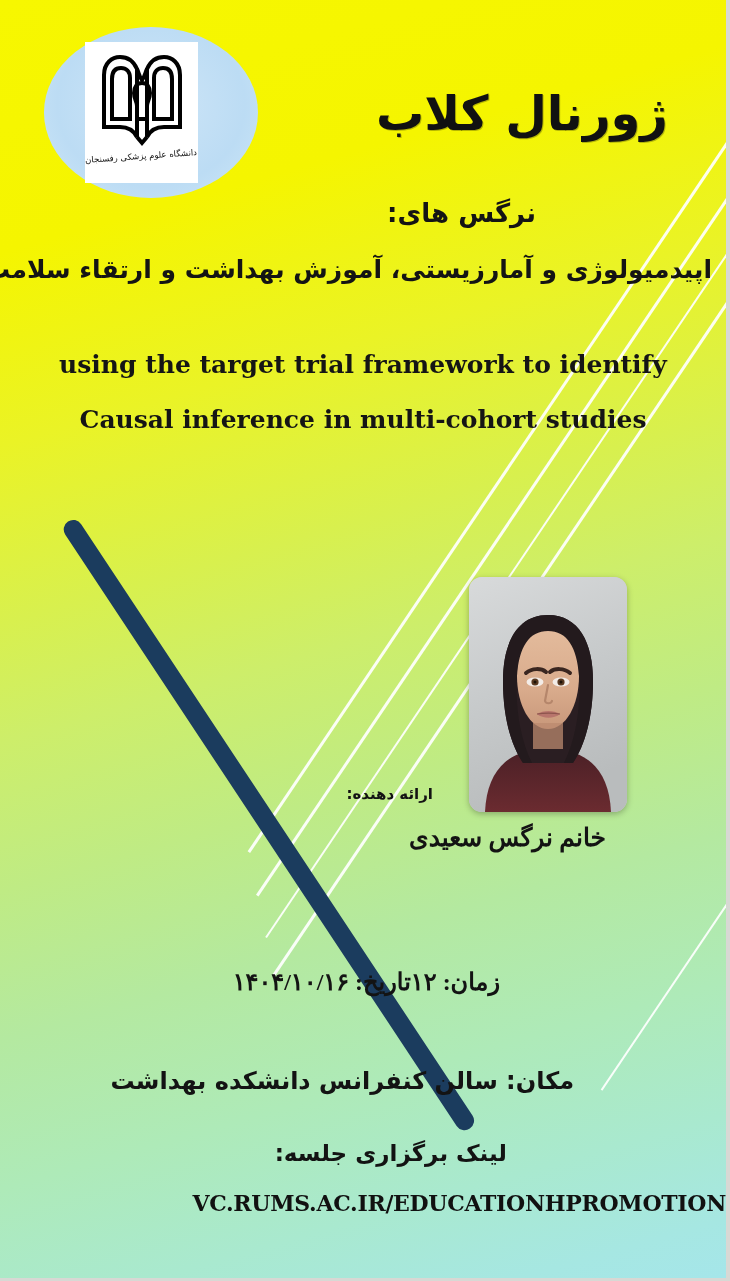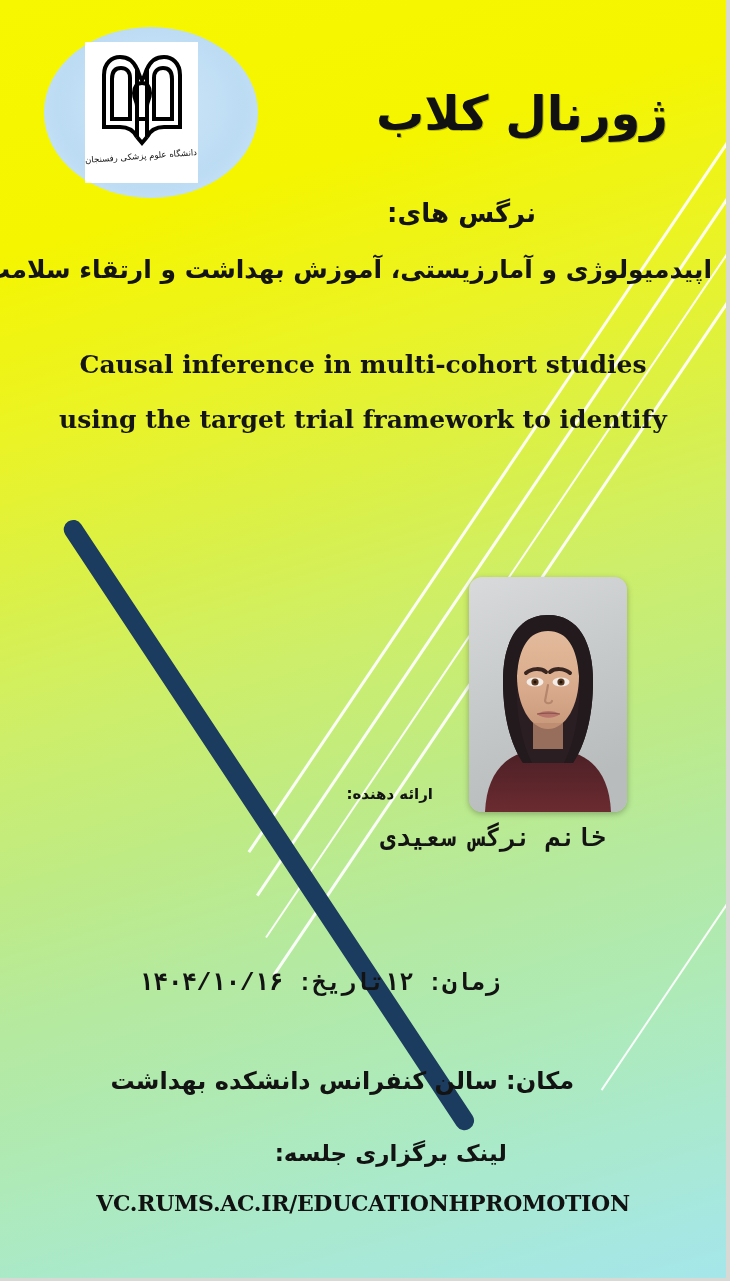--- a/index.html
+++ b/index.html
@@ -172,21 +172,21 @@
     color: #131313;
     font-family: "DejaVu Sans", sans-serif;
   }
   .presenter-name {
     position: absolute;
     right: 120px;
     top: 823px;
     font-size: 25px;
     font-weight: bold;
     color: #131313;
-    font-family: Liberation Mono, monospace;
+    font-family: Liberation Serif, serif;
     white-space: nowrap;
   }
   .presenter-degree {
     position: absolute;
     right: 6px;
     top: 861px;
     font-size: 25px;
     font-weight: bold;
     color: #131313;
     font-family: "DejaVu Sans", sans-serif;
@@ -194,21 +194,21 @@
   }
 
   
   .datetime-row {
     position: absolute;
     right: 188px;
     top: 968px;
     font-size: 24px;
     font-weight: bold;
     color: #131313;
-    font-family: Liberation Mono, monospace;
+    font-family: Liberation Serif, serif;
     white-space: nowrap;
   }
   .datetime-row .time-part { margin-right: 38px; }
 
   .venue-row {
     position: absolute;
     right: 152px;
     top: 1048px;
     font-size: 24px;
     font-weight: bold;
@@ -227,21 +227,21 @@
     color: #131313;
     font-family: "DejaVu Sans", sans-serif;
     text-align: right;
   }
   .link-url {
     position: absolute;
     left: 0;
     right: 0;
     top: 1190px;
     direction: ltr;
-    text-align: center;
+    text-align: right;
     font-family: "DejaVu Serif", serif;
     font-weight: bold;
     font-size: 22px;
     letter-spacing: -0.3px;
     color: #111;
   }
 </style>
 </head>
 <body>
 
@@ -274,22 +274,22 @@
     </span>
     <span class="logo-caption">دانشگاه علوم پزشکی رفسنجان</span>
   </div>
 
   <div class="main-title">ژورنال کلاب</div>
 
   <div class="groups-label">نرگس های:</div>
   <div class="groups-value">اپیدمیولوژی و آمارزیستی، آموزش بهداشت و ارتقاء سلامت</div>
 
   <div class="en-title">
+    <span class="ln">using the target trial framework to identify</span>
     <span class="ln">Causal inference in multi-cohort studies</span>
-    <span class="ln">using the target trial framework to identify</span>
   </div>
 
   <div class="photo-frame">
     <svg viewBox="0 0 158 235" preserveAspectRatio="xMidYMid slice" aria-hidden="true">
       <defs>
         <linearGradient id="bgGrad" x1="0" y1="0" x2="0.3" y2="1">
           <stop offset="0%" stop-color="#d8dadb"></stop>
           <stop offset="55%" stop-color="#c6c9ca"></stop>
           <stop offset="100%" stop-color="#b9bcbd"></stop>
         </linearGradient>

